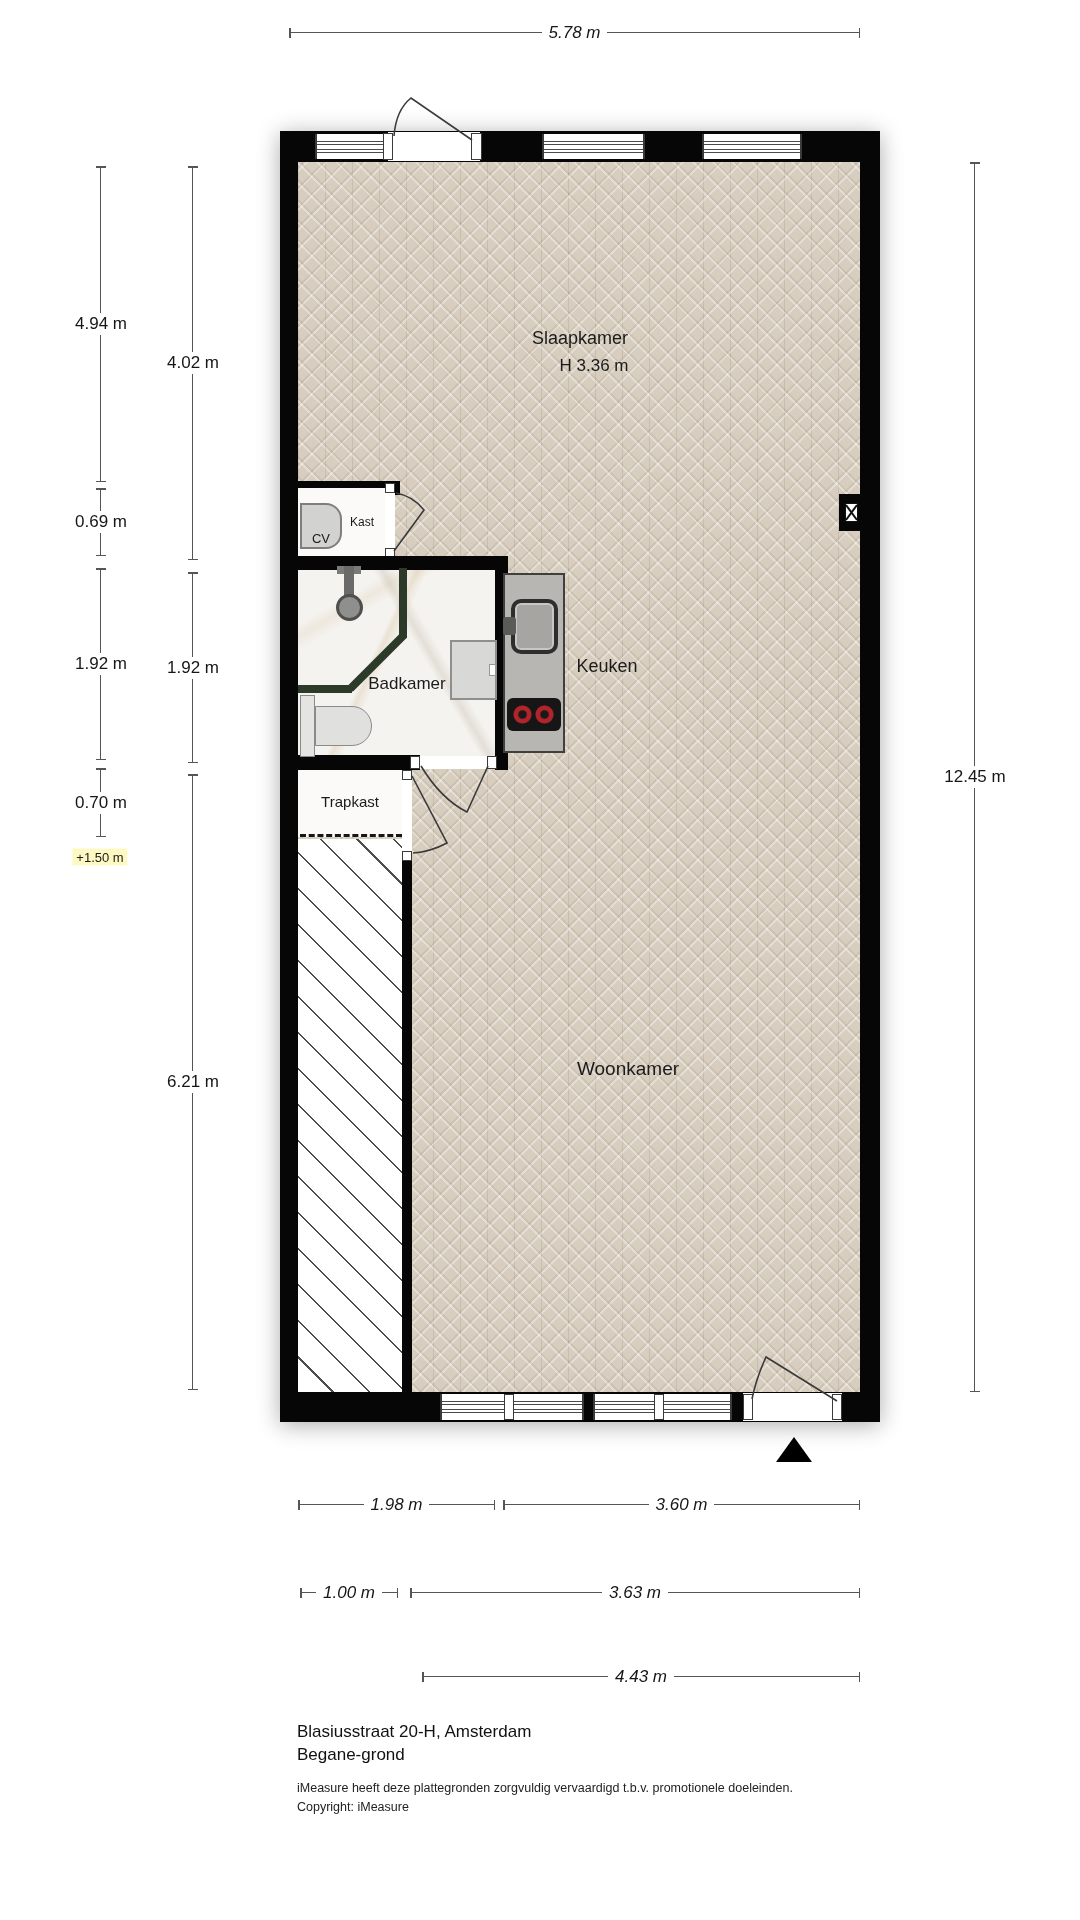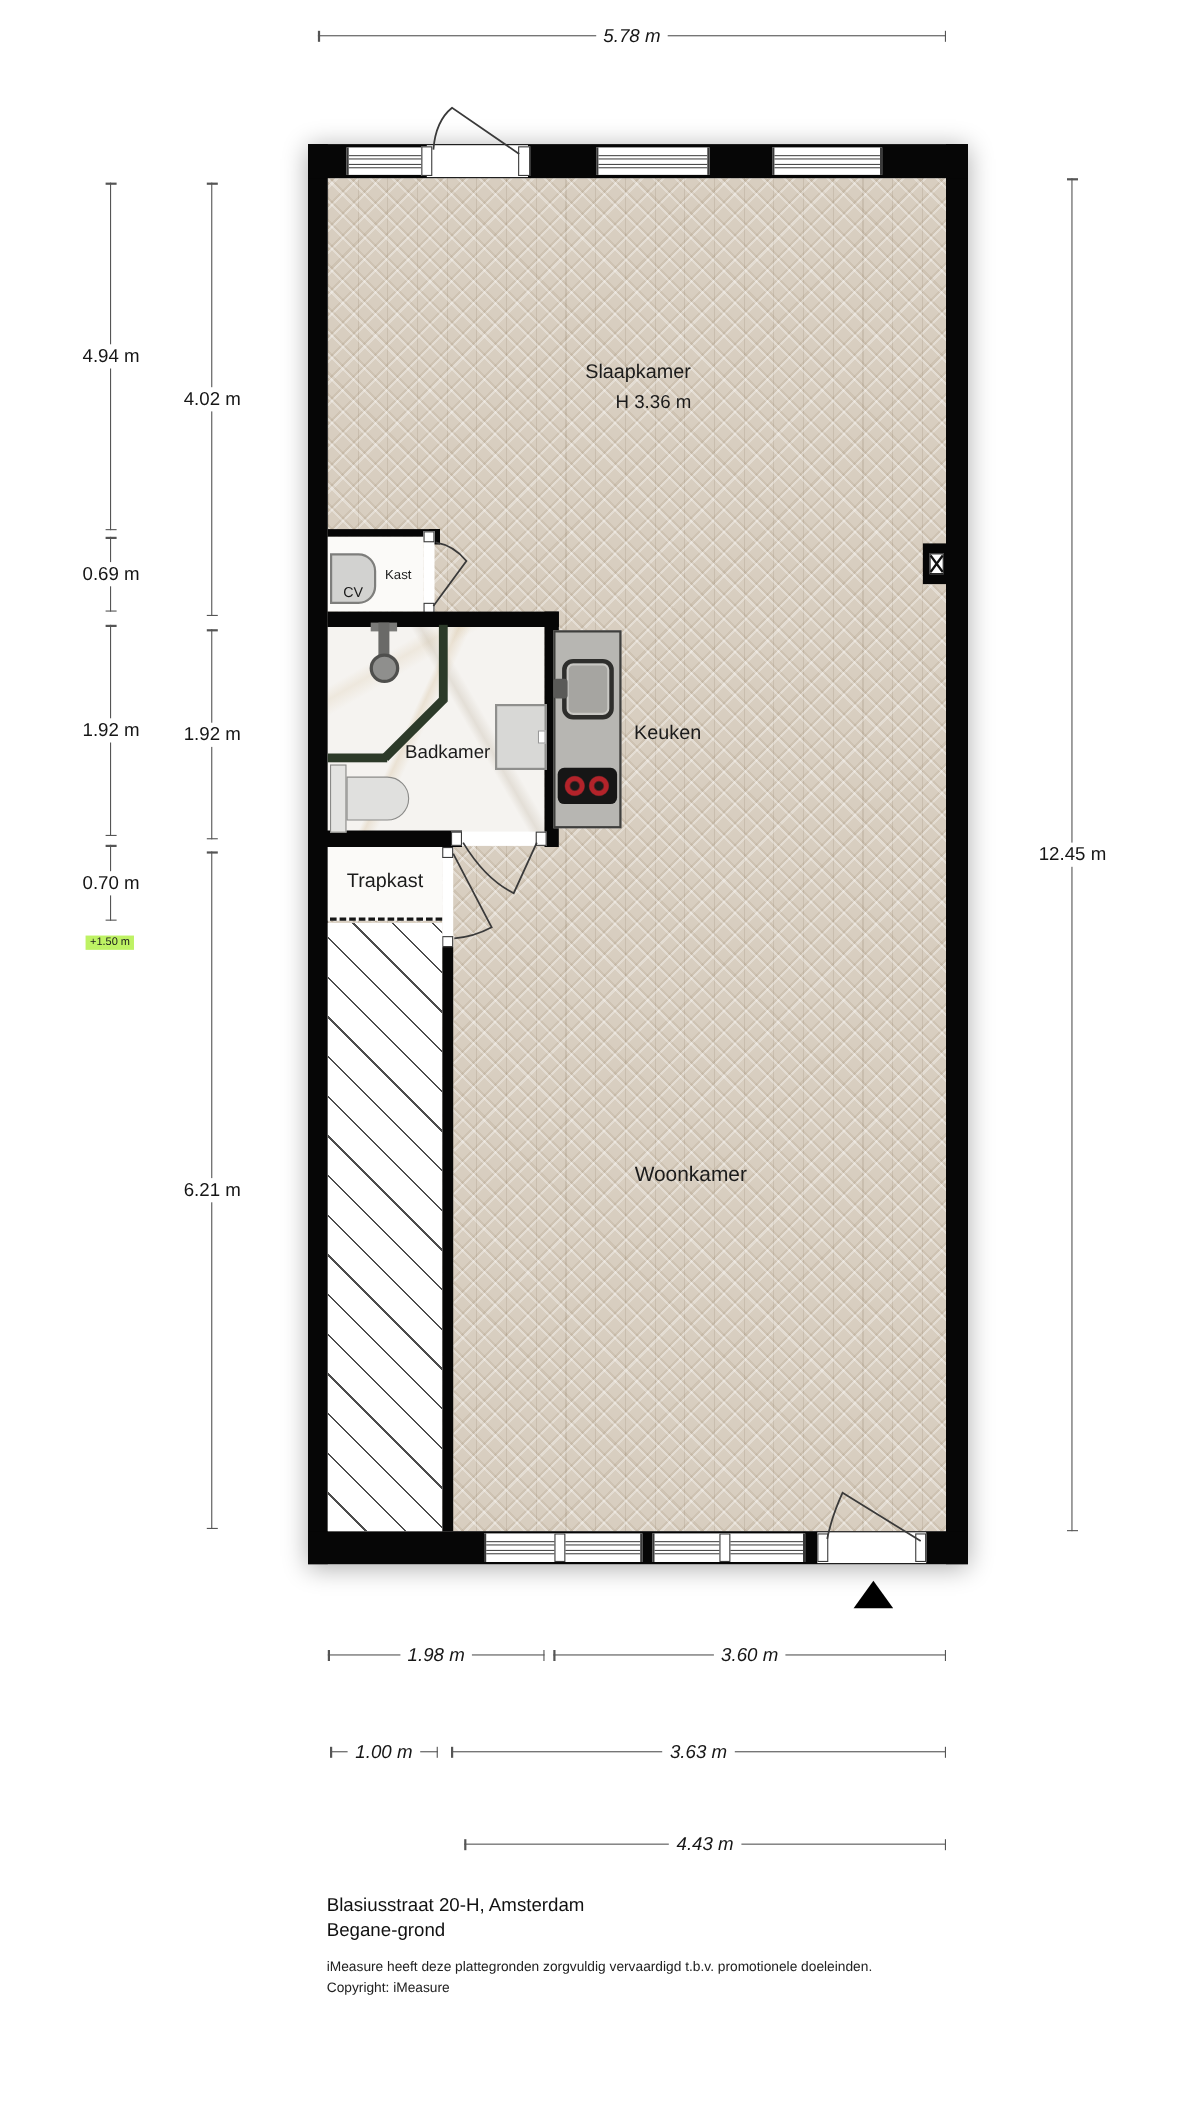--- a/index.html
+++ b/index.html
@@ -136,21 +136,21 @@
   </svg>
 
   <div class="northarrow" style="left:776px;top:1437px;"></div>
 
   <div class="lbl" style="left:580px;top:338px;font-size:18px;">Slaapkamer</div>
   <div class="lbl" style="left:578px;top:366px;font-size:17px;margin-left:16px;">H 3.36 m</div>
   <div class="lbl" style="left:362px;top:522px;font-size:12px;">Kast</div>
   <div class="lbl" style="left:321px;top:538px;font-size:13px;">CV</div>
   <div class="lbl" style="left:407px;top:684px;font-size:17px;">Badkamer</div>
   <div class="lbl" style="left:607px;top:666px;font-size:18px;">Keuken</div>
-  <div class="lbl" style="left:350px;top:801px;font-size:18px;">Trapkast</div>
+  <div class="lbl" style="left:350px;top:801px;font-size:15px;">Trapkast</div>
   <div class="lbl" style="left:628px;top:1069px;font-size:19px;">Woonkamer</div>
 
   <div class="dimh" style="left:289px;top:32px;width:571px;">
     <i class="l"></i>
       <i class="r"></i>
     <span class="dimlbl">5.78 m</span>
   </div>
 
   <div class="dimv" style="left:974px;top:162px;height:1230px;">
     <i class="t"></i>
@@ -171,21 +171,21 @@
   <div class="dimv" style="left:100px;top:568px;height:192px;">
     <i class="t"></i>
       <i class="b"></i>
     <span class="dimlbl">1.92 m</span>
   </div>
   <div class="dimv" style="left:100px;top:768px;height:69px;">
     <i class="t"></i>
       <i class="b"></i>
     <span class="dimlbl">0.70 m</span>
   </div>
-  <div class="lbl" style="left:100px;top:857px;font-size:10px;background:#bef264;padding:1px 4px;">+1.50 m</div>
+  <div class="lbl" style="left:100px;top:857px;font-size:13px;background:#fef9c3;padding:1px 4px;">+1.50 m</div>
 
   <div class="dimv" style="left:192px;top:166px;height:394px;">
     <i class="t"></i>
       <i class="b"></i>
     <span class="dimlbl">4.02 m</span>
   </div>
   <div class="dimv" style="left:192px;top:572px;height:191px;">
     <i class="t"></i>
       <i class="b"></i>
     <span class="dimlbl">1.92 m</span>

